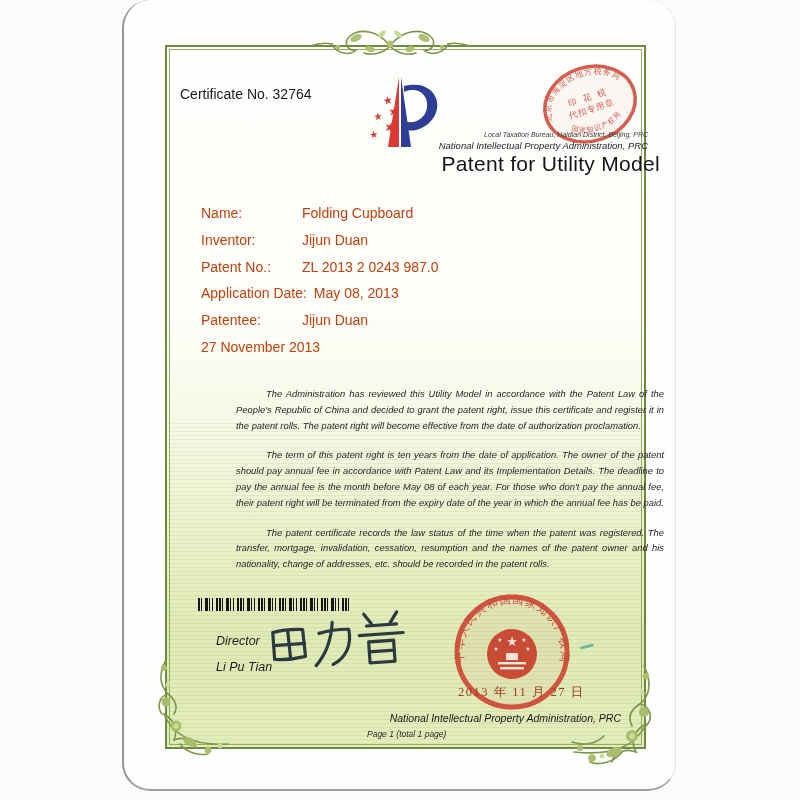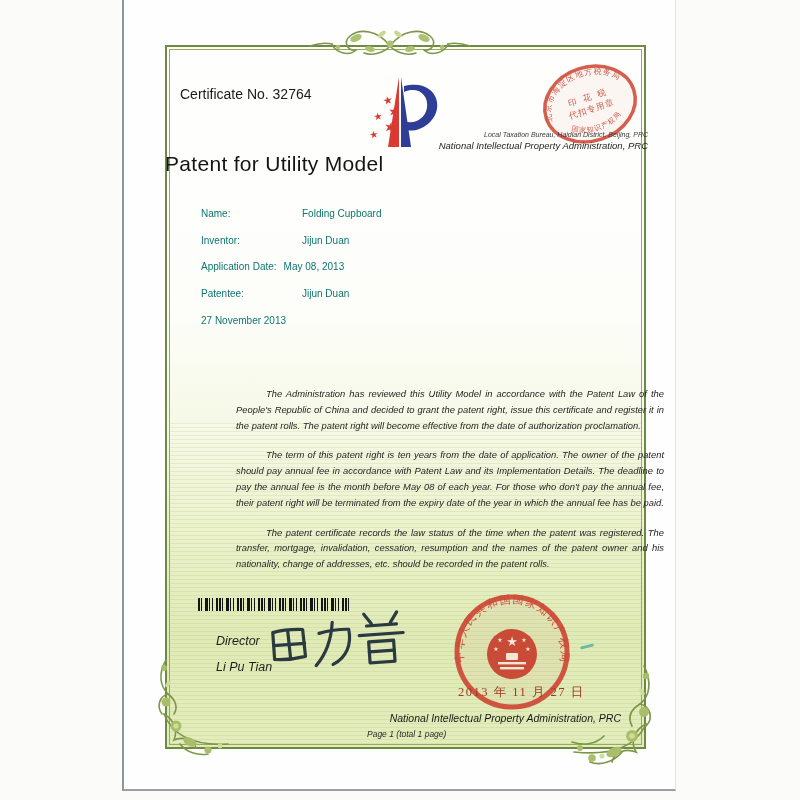--- a/index.html
+++ b/index.html
@@ -3,42 +3,42 @@
 <meta charset="utf-8">
 <style>
   * { margin:0; padding:0; box-sizing:border-box; }
   html,body { width:800px; height:800px; }
   body { font-family:"Liberation Sans", sans-serif; background:#fbfbf9; position:relative; overflow:hidden; }
   .stage { position:absolute; inset:0; }
 
   
   .page { position:absolute; left:122px; top:0; width:554px; height:791px;
           background:#fefefe; border-left:2px solid #8f959c; border-bottom:2px solid #9aa0a6;
-          border-right:1px solid #e4e4de; }
+          border-right:1px solid #e4e4de;border-radius:28px; }
 
   
   .frame { position:absolute; left:41px; top:45px; width:481px; height:704px;
            border:2px solid #6e8a40;
            background:linear-gradient(180deg,#fefefc 0%,#fdfdfa 38%,#f5f8e3 56%,#eaf1ca 70%,#e0eab6 84%,#e3edbb 100%); }
   .frame-inner { position:absolute; inset:2px; border:1px solid #97ab5e; }
   .texture { position:absolute; left:3px; right:3px; bottom:3px; height:46%;
              background:repeating-linear-gradient(0deg, rgba(130,155,75,.12) 0 1px, transparent 1px 4px); }
 
   .cert-no { position:absolute; left:56px; top:86px; font-size:14px; color:#1b1b1b; }
 
   .logo { position:absolute; left:228px; top:74px; }
   .oval-seal { position:absolute; left:402px; top:50px; opacity:.88; }
 
   .caption-tax { position:absolute; right:27px; top:131px; font-size:7px; font-style:italic; color:#3a3a3a; white-space:nowrap; }
   .caption-admin { position:absolute; right:27px; top:140px; font-size:9.5px; font-style:italic; color:#1f1f1f; white-space:nowrap; }
 
-  .title { position:absolute; left:41px; top:152px; width:495px; text-align:left;
+  .title { position:absolute; left:41px; top:152px; width:495px; text-align:right;
            font-size:21px; color:#141414; letter-spacing:.3px; }
 
-  .fields { position:absolute; left:77px; top:200px; width:430px; font-size:10px; color:#0f766e; }
+  .fields { position:absolute; left:77px; top:200px; width:430px; font-size:14px; color:#c2410c; }
   .frow { height:26.7px; display:flex; align-items:center; }
   .flabel { width:101px; flex:none; }
   .frow.wide .flabel { width:auto; margin-right:7px; }
 
   .paras { position:absolute; left:64px; top:386px; width:428px;
            font-size:9.4px; font-style:italic; line-height:15.8px; color:#242424; text-align:justify;margin-left:48px; }
   .paras p { margin:0 0 14px; text-indent:30px; }
 
   .barcode { position:absolute; left:74px; top:598px; width:151px; height:13px;
      background:repeating-linear-gradient(90deg,
@@ -186,20 +186,24 @@
     <div class="title">Patent for Utility Model</div>
 
     <div class="fields">
       <div class="frow">
         <span class="flabel">Name:</span>
         <span class="fvalue">Folding Cupboard</span>
       </div>
       <div class="frow">
         <span class="flabel">Inventor:</span>
         <span class="fvalue">Jijun Duan</span>
+      </div>
+      <div class="frow">
+        <span class="flabel">Patent No.:</span>
+        <span class="fvalue">ZL 2013 2 0243 987.0</span>
       </div>
       <div class="frow wide">
         <span class="flabel">Application Date:</span>
         <span class="fvalue">May 08, 2013</span>
       </div>
       <div class="frow">
         <span class="flabel">Patentee:</span>
         <span class="fvalue">Jijun Duan</span>
       </div>
       <div class="frow wide">

